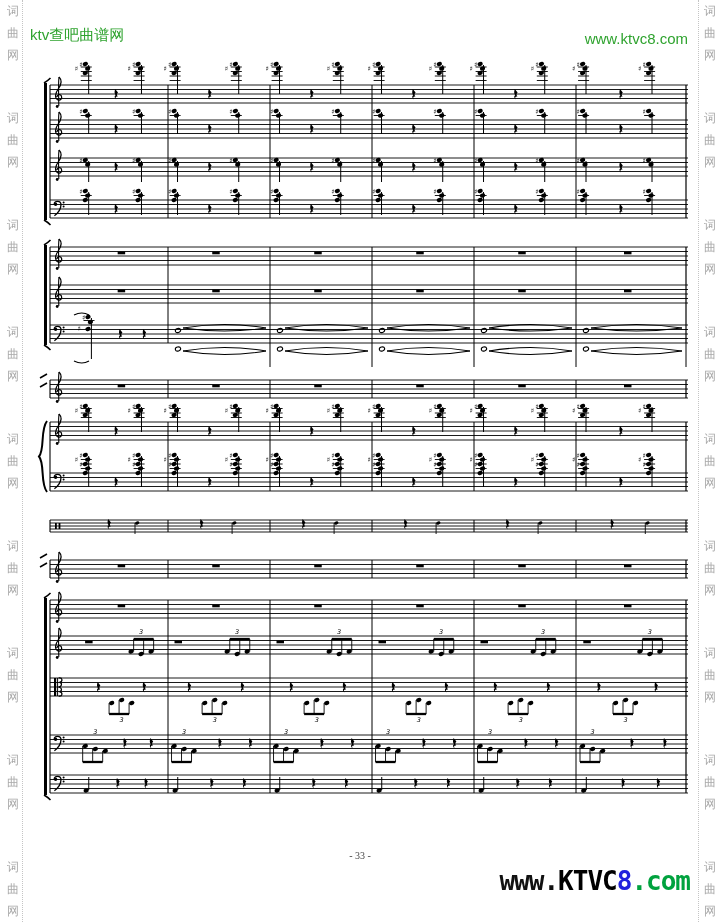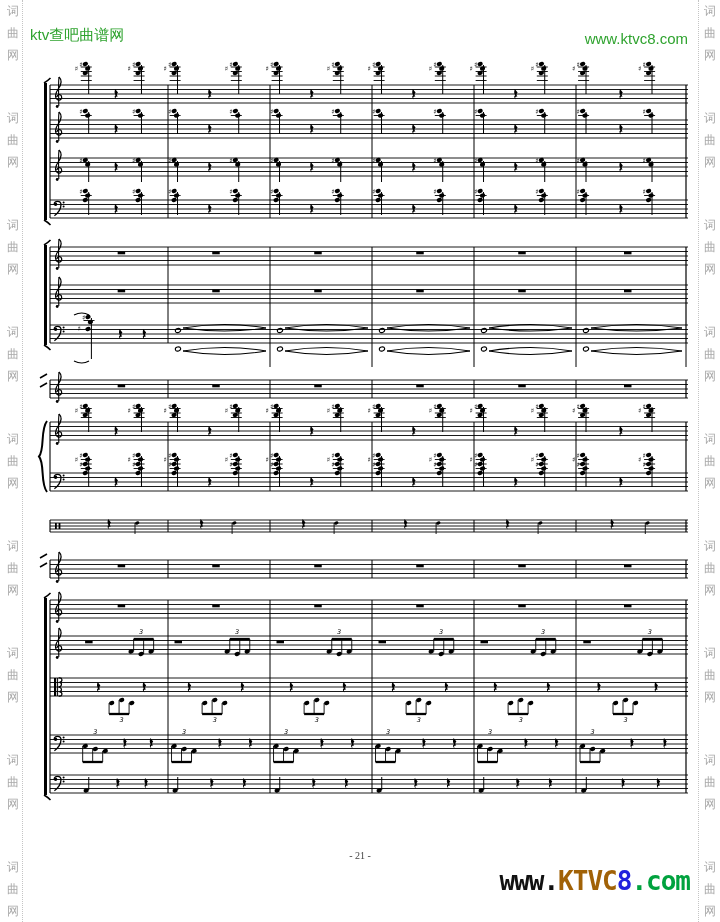--- a/index.html
+++ b/index.html
@@ -1167,15 +1167,15 @@
       <ellipse cx="481.14" cy="790.5" rx="2.7" ry="2" transform="rotate(-18 481.14 790.5)" fill="#000000" stroke="#000000" stroke-width="0"></ellipse>
       <line x1="483.74" y1="790" x2="483.74" y2="777" stroke="#000000" stroke-width="1"></line>
       <path d="M516.84,778 L519.64,781.6 Q517.64,783.4 519.44,785.6 Q516.24,785.2 517.84,788.4 Q515.0400000000001,785.6 517.24,784.2 Q515.44,782 516.84,778 Z" fill="#000000" stroke="none" stroke-width="1.2"></path>
       <path d="M549.48,778 L552.28,781.6 Q550.28,783.4 552.08,785.6 Q548.88,785.2 550.48,788.4 Q547.6800000000001,785.6 549.88,784.2 Q548.08,782 549.48,778 Z" fill="#000000" stroke="none" stroke-width="1.2"></path>
       <ellipse cx="583.7" cy="790.5" rx="2.7" ry="2" transform="rotate(-18 583.7 790.5)" fill="#000000" stroke="#000000" stroke-width="0"></ellipse>
       <line x1="586.3000000000001" y1="790" x2="586.3000000000001" y2="777" stroke="#000000" stroke-width="1"></line>
       <path d="M622.2,778 L625,781.6 Q623,783.4 624.8000000000001,785.6 Q621.6,785.2 623.2,788.4 Q620.4000000000001,785.6 622.6,784.2 Q620.8000000000001,782 622.2,778 Z" fill="#000000" stroke="none" stroke-width="1.2"></path>
       <path d="M657.4,778 L660.1999999999999,781.6 Q658.1999999999999,783.4 660,785.6 Q656.8,785.2 658.4,788.4 Q655.6,785.6 657.8,784.2 Q656,782 657.4,778 Z" fill="#000000" stroke="none" stroke-width="1.2"></path>
     </svg>
 
-  <div class="page-num">- 21 -</div>
-  <div class="logo"><span style="color: rgb(17, 17, 17);">www.</span><span style="color: #a16207;">KTVC</span><span style="color: rgb(34, 34, 221);">8</span><span style="color: rgb(0, 162, 62);">.com</span></div>
+  <div class="page-num">- 33 -</div>
+  <div class="logo"><span style="color: rgb(17, 17, 17);">www.</span><span style="color: #000000;">KTVC</span><span style="color: rgb(34, 34, 221);">8</span><span style="color: rgb(0, 162, 62);">.com</span></div>
 </div>
 
 </body></html>

